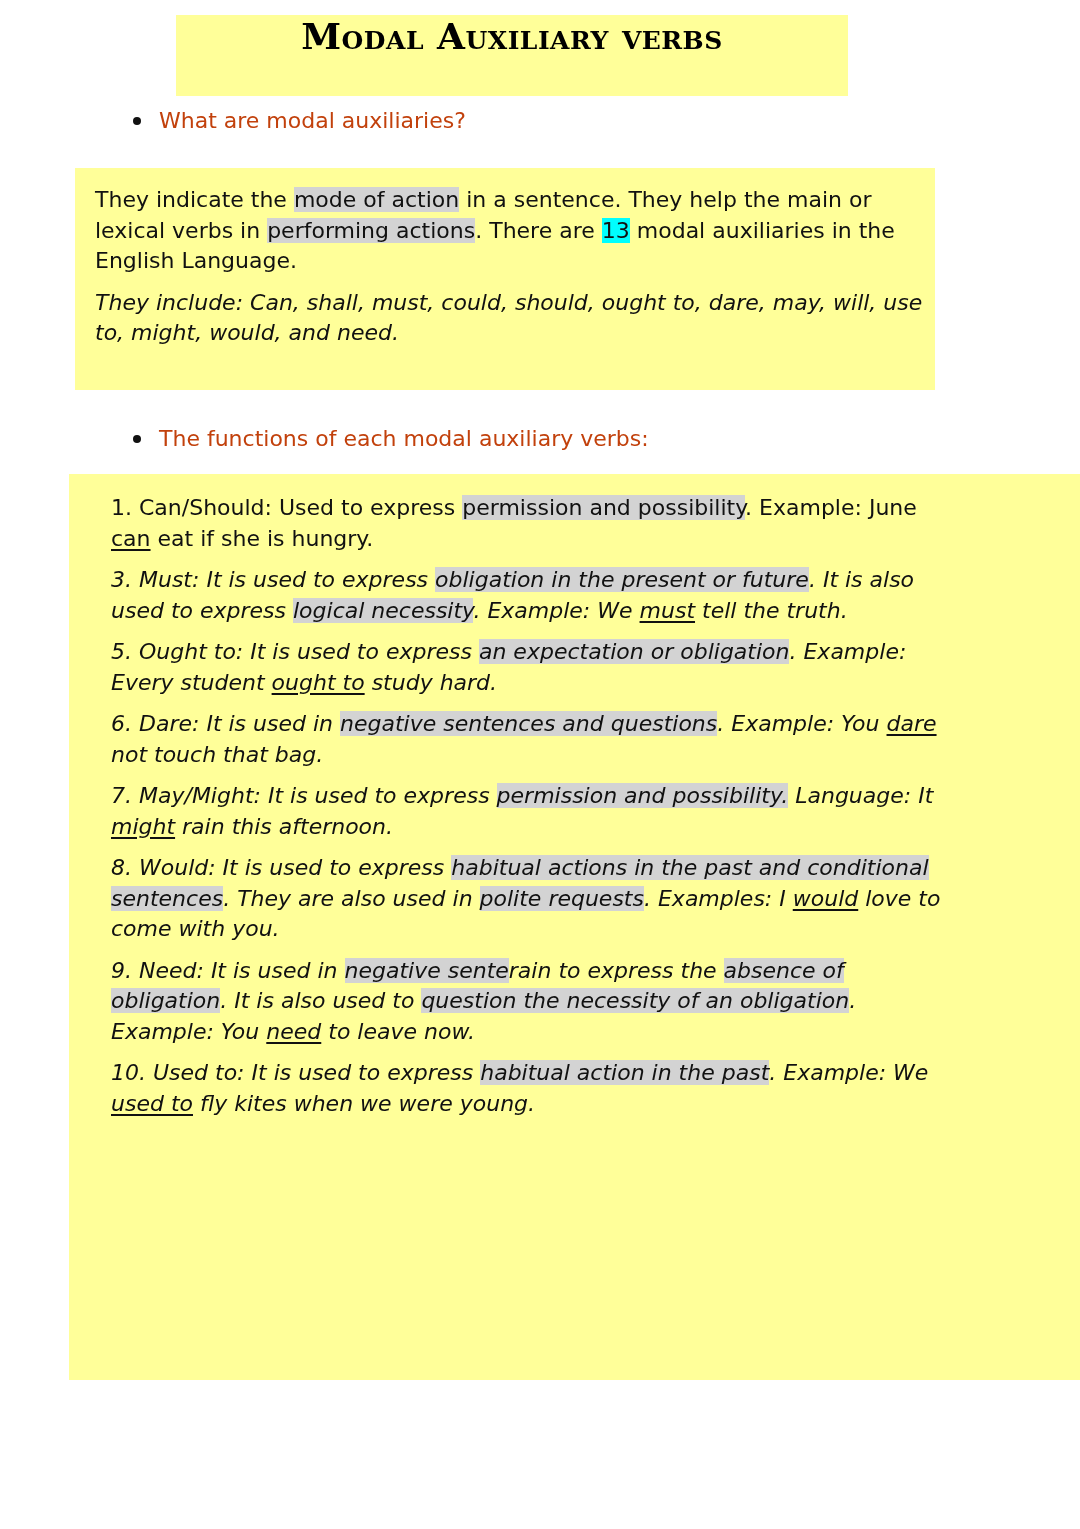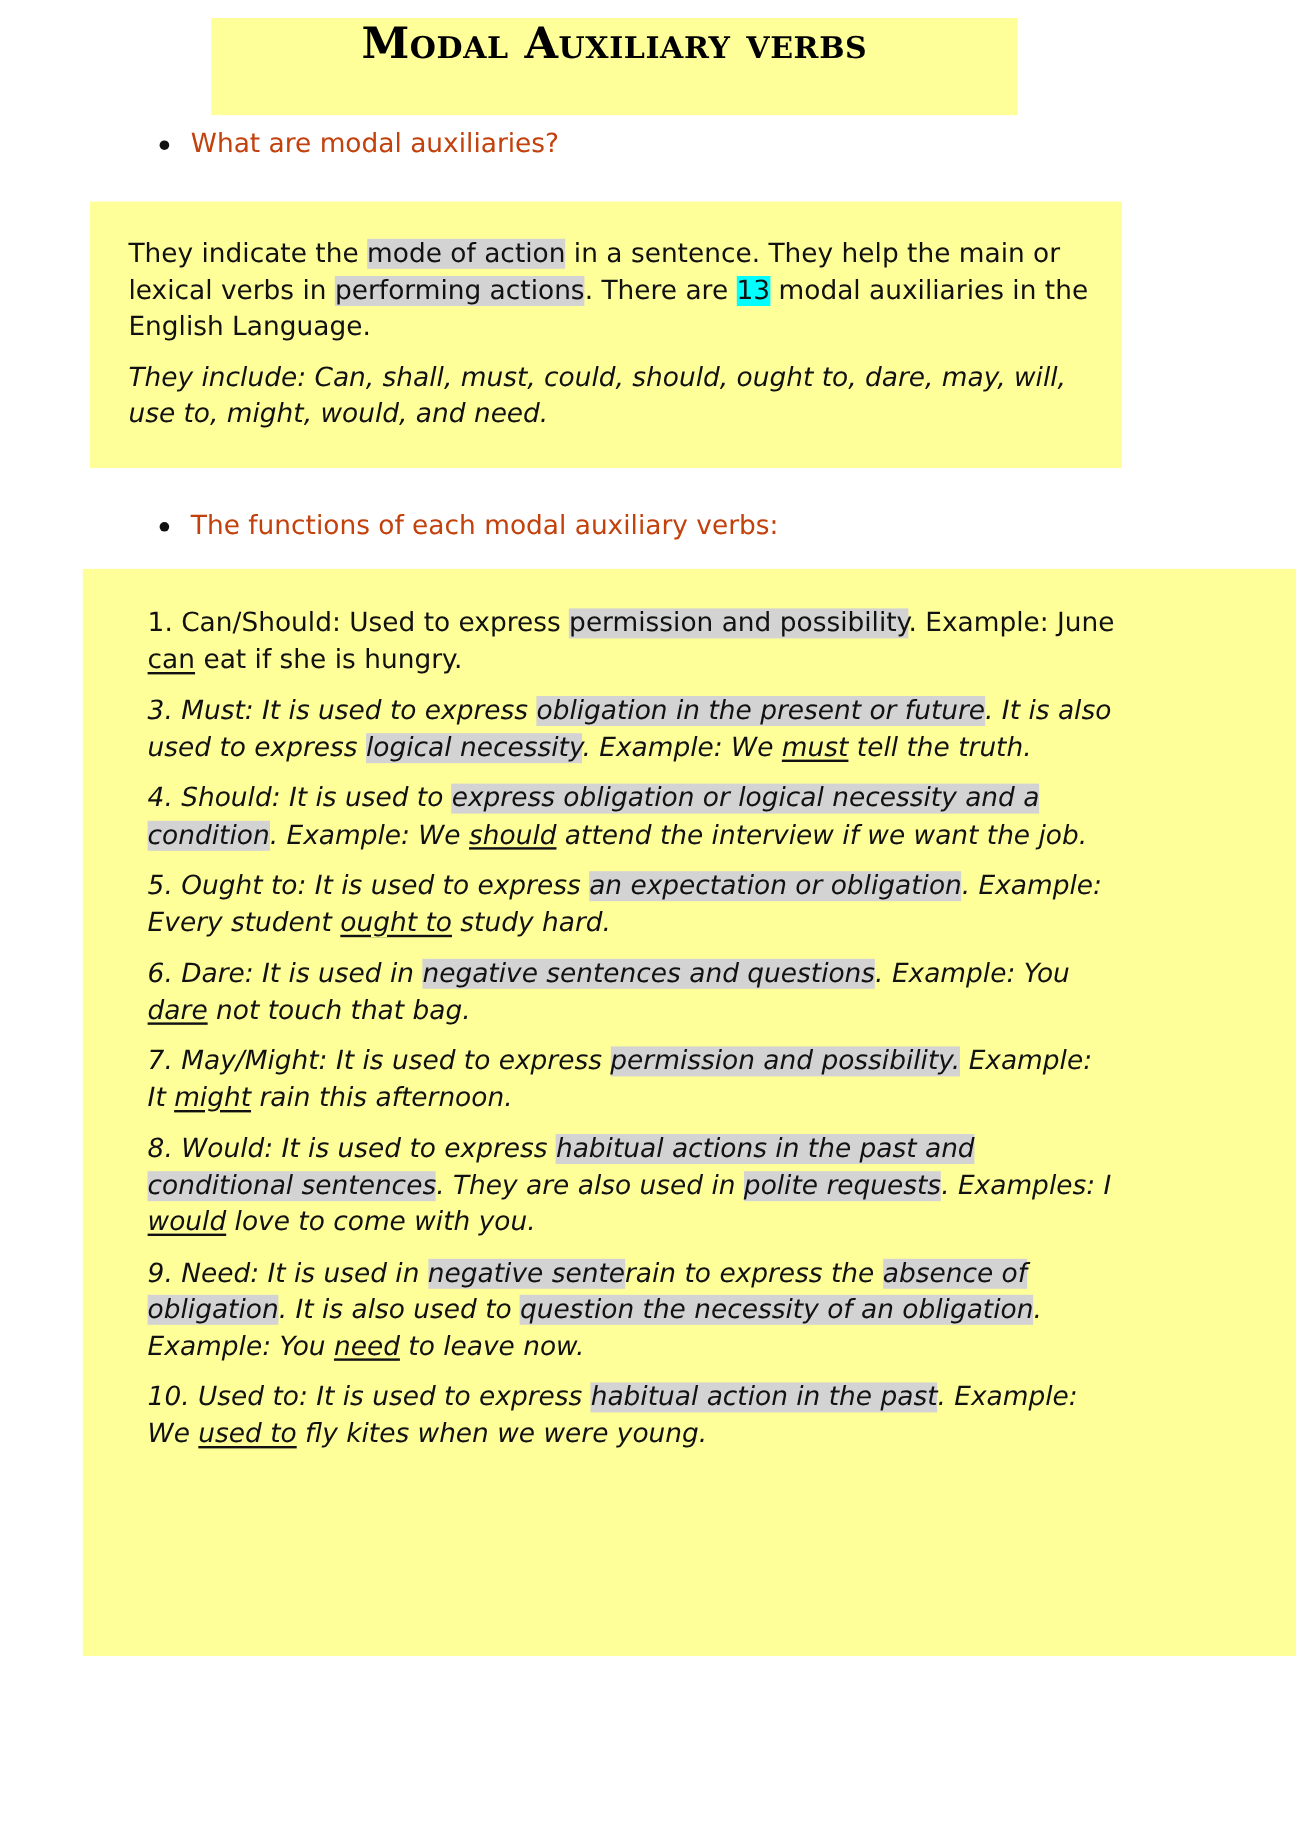--- a/index.html
+++ b/index.html
@@ -24,21 +24,21 @@
     .bullet .dot {
       width: 8px; height: 8px; border-radius: 50%; background: #111;
       margin-right: 18px; display: inline-block;
     }
     .box {
       position: absolute; background: #ffff99;
     }
     .box1 { left: 75px; top: 168px; width: 860px; height: 222px; }
     .box2 { left: 69px; top: 474px; width: 1046px; height: 906px; }
     .para {
-      font-size: 22px; line-height: 30.5px; margin: 12px; padding: 0;
+      font-size: 22px; line-height: 30.5px; margin: 0; padding: 0;
     }
     .box1 .inner { position: absolute; left: 20px; top: 17px; width: 830px; }
     .box2 .inner { position: absolute; left: 42px; top: 19px; width: 830px; }
     .para + .para { margin-top: 11px; font-style: italic; }
     .hl { background: #d3d3d3; }
     .hl-cyan { background: #00ffff; }
     .ul { text-decoration: underline; text-underline-offset: 3px; }
   </style>
 </head>
 <body>
@@ -61,21 +61,20 @@
 
 <div class="bullet" style="top:426px;">
   <span class="dot"></span>
   <span>The functions of each modal auxiliary verbs:</span>
 </div>
 
 <div class="box box2">
   <div class="inner">
     <p class="para"><span>1. Can/Should: Used to express </span><span class="hl">permission and possibility</span><span>. Example: June </span><span class="ul">can</span><span> eat if she is hungry.</span></p>
     <p class="para"><span>3. Must: It is used to express </span><span class="hl">obligation in the present or future</span><span>. It is also used to express </span><span class="hl">logical necessity</span><span>. Example: We </span><span class="ul">must</span><span> tell the truth.</span></p>
-    <p class="para"><span>4. Should: It is used to </span><span class="hl">express obligation or logical necessity and a condition</span><span>. Example: We </span><span class="ul">should</span><span> attend the interview if we want the job.</span></p>
     <p class="para"><span>5. Ought to: It is used to express </span><span class="hl">an expectation or obligation</span><span>. Example: Every student </span><span class="ul">ought to</span><span> study hard.</span></p>
     <p class="para"><span>6. Dare: It is used in </span><span class="hl">negative sentences and questions</span><span>. Example: You </span><span class="ul">dare</span><span> not touch that bag.</span></p>
-    <p class="para"><span>7. May/Might: It is used to express </span><span class="hl">permission and possibility.</span><span> Example: It </span><span class="ul">might</span><span> rain this afternoon.</span></p>
+    <p class="para"><span>7. May/Might: It is used to express </span><span class="hl">permission and possibility.</span><span> Language: It </span><span class="ul">might</span><span> rain this afternoon.</span></p>
     <p class="para"><span>8. Would: It is used to express </span><span class="hl">habitual actions in the past and conditional sentences</span><span>. They are also used in </span><span class="hl">polite requests</span><span>. Examples: I </span><span class="ul">would</span><span> love to come with you.</span></p>
     <p class="para"><span>9. Need: It is used in </span><span class="hl">negative sente</span><span>rain to express the </span><span class="hl">absence of obligation</span><span>. It is also used to </span><span class="hl">question the necessity of an obligation</span><span>. Example: You </span><span class="ul">need</span><span> to leave now.</span></p>
     <p class="para"><span>10. Used to: It is used to express </span><span class="hl">habitual action in the past</span><span>. Example: We </span><span class="ul">used to</span><span> fly kites when we were young.</span></p>
   </div>
 </div>
 
 </body></html>

